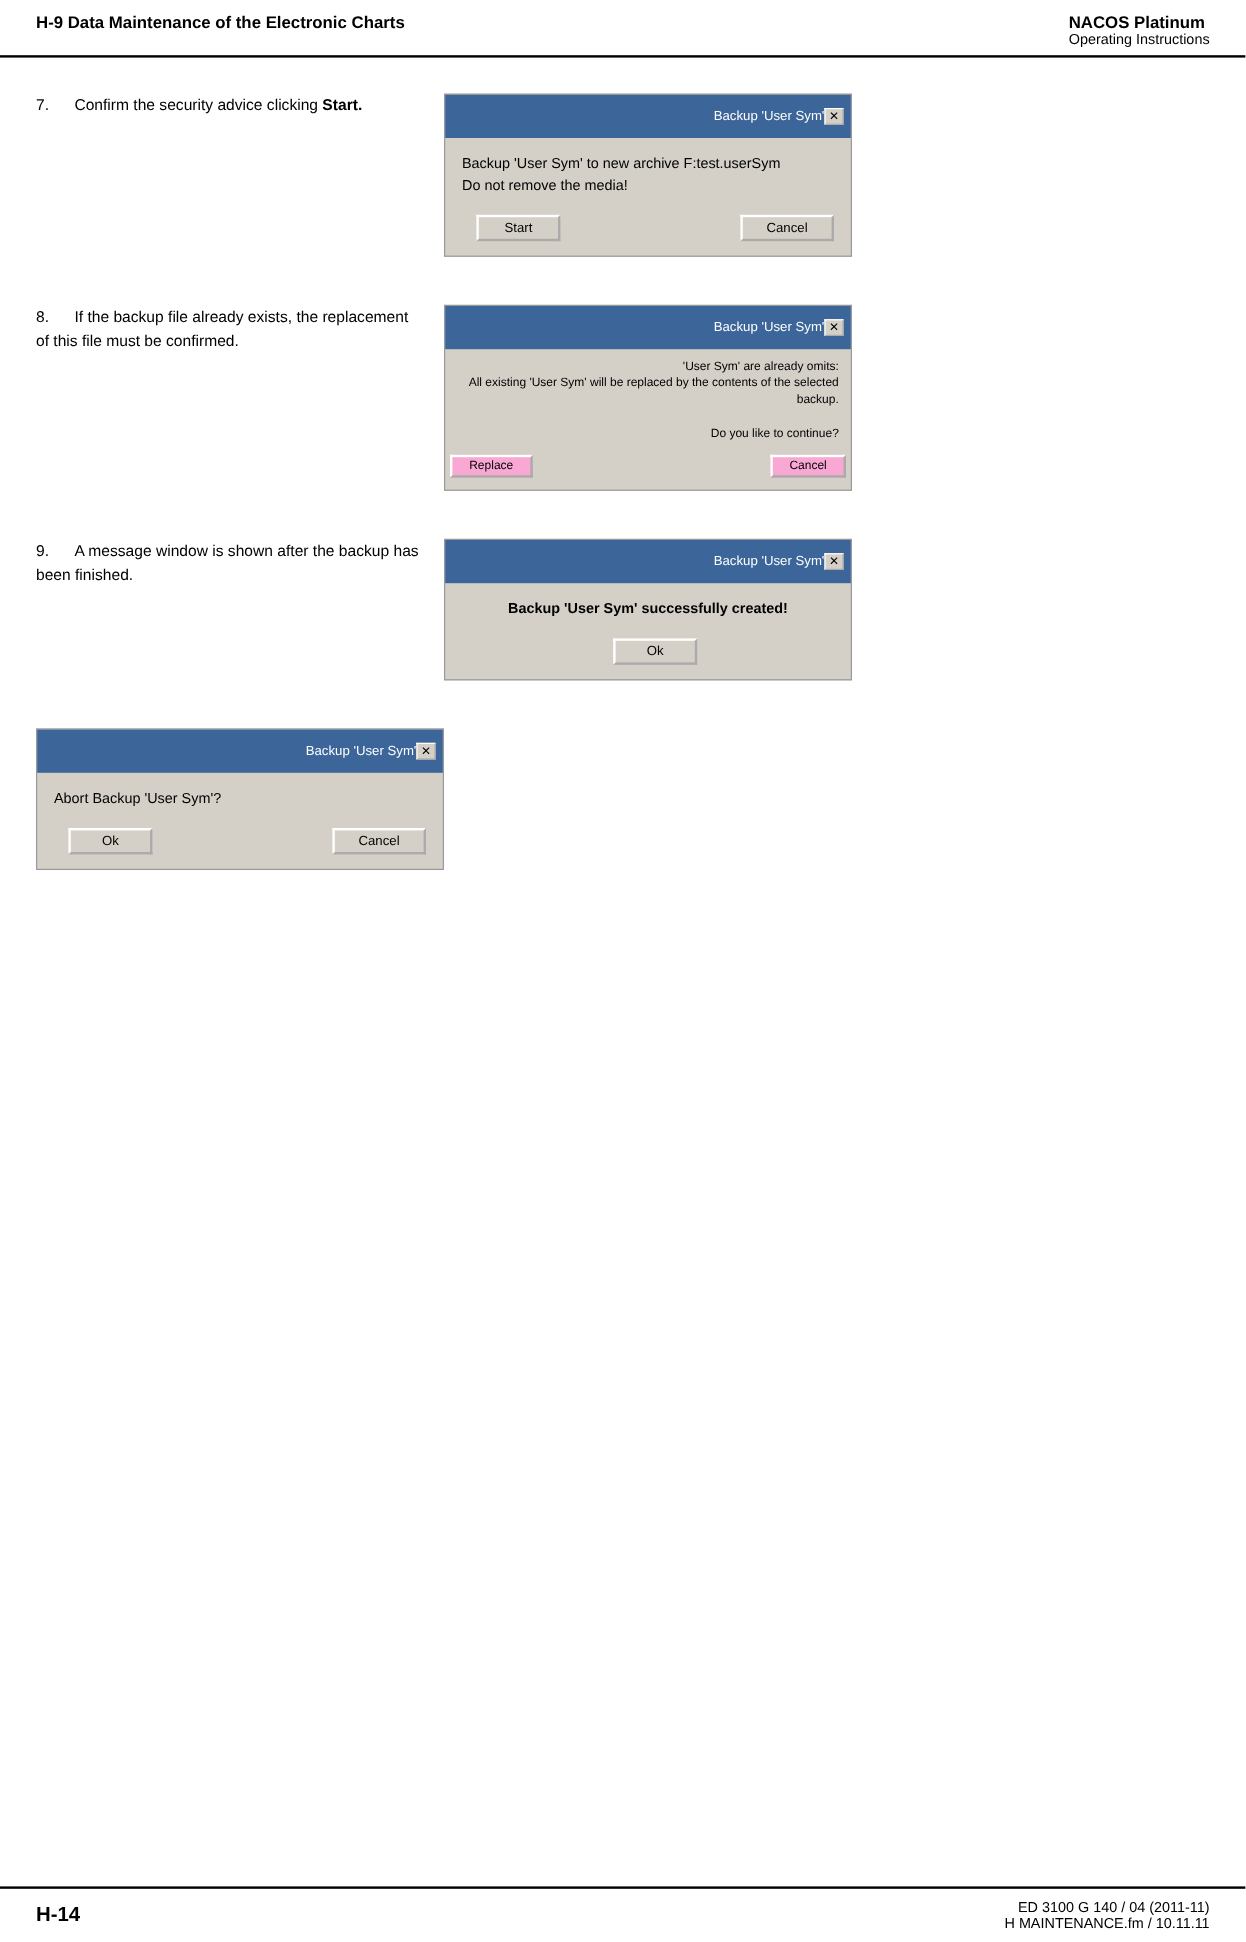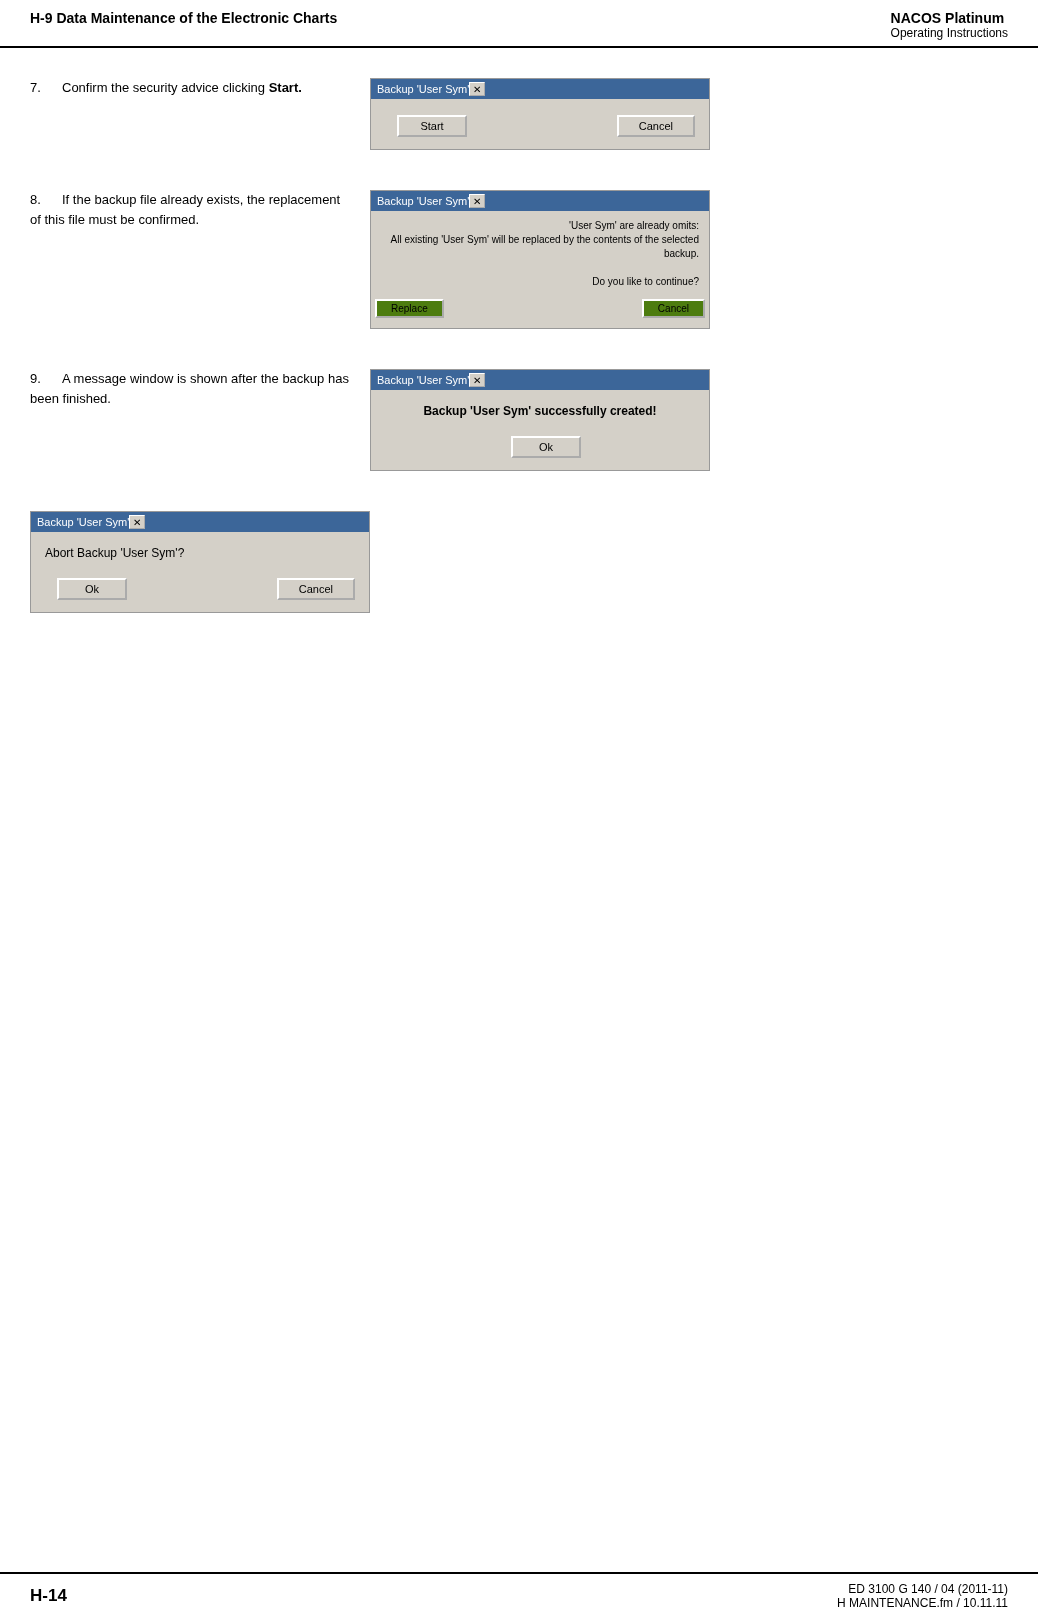--- a/index.html
+++ b/index.html
@@ -103,23 +103,23 @@
       font-size: 11px;
       font-family: Arial, sans-serif;
     }
 
     .dialog-titlebar {
       background: #3c6699;
       color: #ffffff;
       padding: 2px 6px;
       font-size: 11px;
       display: flex;
-      justify-content: flex-start;
+      justify-content: flex-end;
       align-items: center;
-      height: 20px;
+      height: 36px;
     }
 
     .dialog-close-btn {
       background: #d4d0c8;
       border: 1px outset #fff;
       color: #000;
       font-size: 10px;
       width: 16px;
       height: 14px;
       cursor: pointer;
@@ -175,21 +175,21 @@
       text-align: right;
     }
 
     .dialog-buttons-small {
       display: flex;
       justify-content: space-between;
       padding: 2px 4px 4px 4px;
     }
 
     .dialog-btn-small {
-      background: #4d7c0f;
+      background: #f9a8d4;
       border: 2px outset #fff;
       padding: 2px 14px;
       font-size: 10px;
       cursor: pointer;
     }
 
     
     .page-footer {
       border-top: 2px solid #000;
       padding: 8px 30px;
@@ -231,20 +231,24 @@
           Confirm the security advice clicking <span class="bold">Start.</span>
         </div>
       </div>
       <div class="step-image-col">
         <div class="dialog-box">
           <div class="dialog-titlebar">
             <span>Backup 'User Sym'</span>
             <div class="dialog-close-btn">✕</div>
           </div>
           <div class="dialog-body">
+            <div class="dialog-message">
+              Backup 'User Sym' to new archive F:test.userSym<br>
+              Do not remove the media!
+            </div>
             <div class="dialog-buttons">
               <button class="dialog-btn">Start</button>
               <button class="dialog-btn">Cancel</button>
             </div>
           </div>
         </div>
       </div>
     </div>
 
     <div class="step-row">

